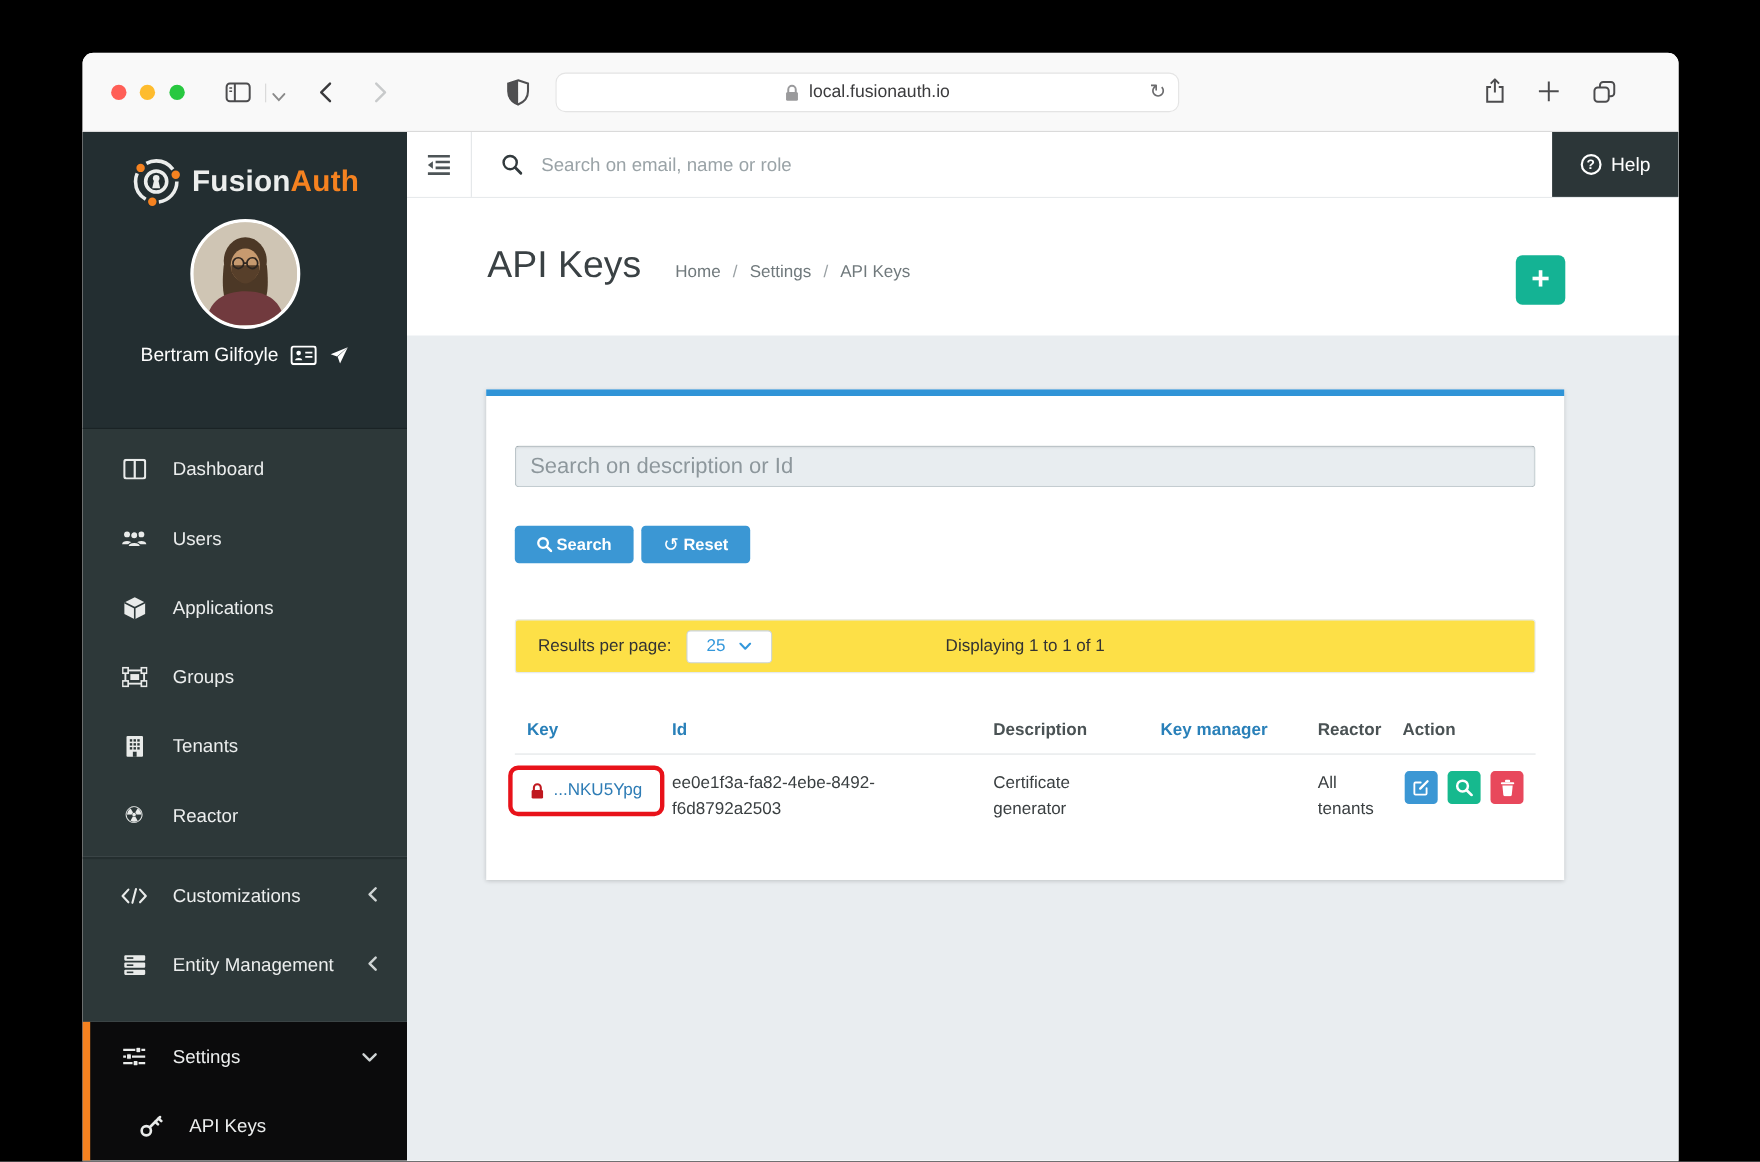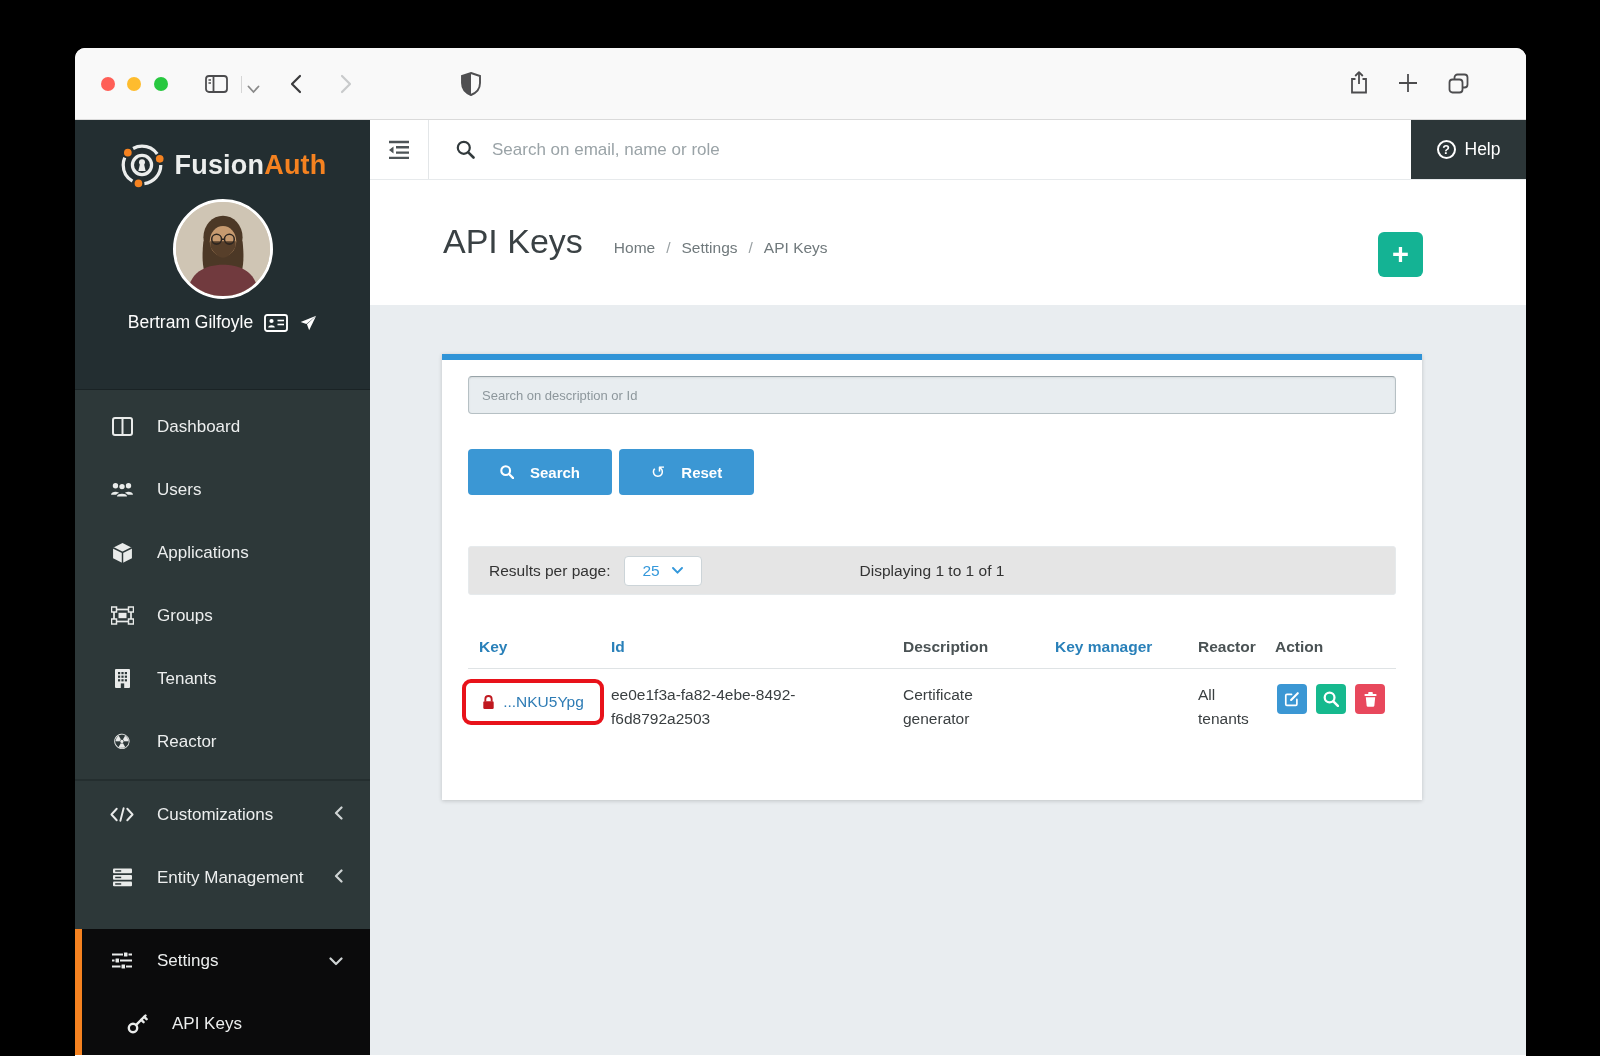--- a/index.html
+++ b/index.html
@@ -72,32 +72,32 @@
   .crumbs { font-size:15.5px; color:#70797c; display:flex; gap:11px; }
   .crumbs .sep { color:#9aa1a4; }
   .add-btn { position:absolute; right:103px; top:52px; width:45px; height:45px;
     background:#14b394; border-radius:6px; color:#fff; display:flex; align-items:center;
     justify-content:center; font-size:29px; font-weight:700; cursor:pointer; line-height:1; }
 
   .content { flex:1; position:relative; }
   .card { position:absolute; left:72px; top:49px; width:980px; height:446px;
     background:#fff; border-top:6px solid #3094d7; box-shadow:0 1px 4px rgba(0,0,0,.18);
     padding:0 26px; }
-  .desc-input { margin-top:16px; width:100%; height:38px; background:#e8edf0;
+  .desc-input { margin-top:45px; width:100%; height:38px; background:#e8edf0;
     border:1px solid #b6c0c4; border-top-color:#98a3a8; border-radius:4px; padding:0 13px;
-    font-size:13px; color:#333; box-shadow:inset 0 1px 2px rgba(0,0,0,.08);
+    font-size:20px; color:#333; box-shadow:inset 0 1px 2px rgba(0,0,0,.08);
     font-family:"Liberation Sans", sans-serif; outline:none; }
   .desc-input::placeholder { color:#8d979c; }
   .btn-row { margin-top:35px; display:flex; gap:7px; }
-  .btn { height:46px; background:#3b97d4; color:#fff; border:none; border-radius:4px;
-    font-size:15px; font-weight:700; display:flex; align-items:center; gap:16px; padding:0 32px;
+  .btn { height:34px; background:#3b97d4; color:#fff; border:none; border-radius:4px;
+    font-size:15px; font-weight:700; display:flex; align-items:center; gap:4px; padding:0 20px;
     cursor:pointer; font-family:"Liberation Sans", sans-serif; }
   .btn .glyph { font-size:17px; font-weight:400; line-height:1; }
 
-  .results-bar { margin-top:51px; height:49px; background:#e5e5e5; border:1px solid #e6eaec;
+  .results-bar { margin-top:51px; height:49px; background:#fde047; border:1px solid #e6eaec;
     border-radius:3px; display:flex; align-items:center; position:relative; padding:0 20px; }
   .rb-label { font-size:15.5px; color:#333; }
   .rb-select { margin-left:13px; width:78px; height:30px; background:#fff; border:1px solid #ccd4d8;
     border-radius:4px; color:#3498db; font-size:15.5px; display:flex; align-items:center;
     justify-content:center; gap:12px; cursor:pointer; }
   .rb-displaying { position:absolute; left:0; right:0; text-align:center; font-size:15.5px; color:#333; pointer-events:none; }
 
   .t-head { display:grid; grid-template-columns:143px 292px 152px 143px 77px 1fr;
     height:44px; align-items:center; margin-top:30px; border-bottom:1px solid #dfe3e5;
     font-size:15.5px; font-weight:700; color:#4a5254; }
@@ -154,20 +154,30 @@
             <polyline points="9,4 17,12 9,20" fill="none" stroke="currentColor" stroke-width="2.2" stroke-linecap="round" stroke-linejoin="round"></polyline>
           </svg>
     </span>
     <span class="chrome-ico" style="left:384px; top:23px; color:#4f4f51;">
       <svg width="24" height="26" viewBox="0 0 24 26">
             <path d="M12 2 L21 5 V12 C21 18 17 22 12 24 C7 22 3 18 3 12 V5 Z" fill="none" stroke="currentColor" stroke-width="1.9"></path>
             <path d="M12 2 L3 5 V12 C3 18 7 22 12 24 Z" fill="currentColor"></path>
           </svg>
     </span>
 
+    <div class="urlbar">
+      <span style="color:#9a9a9c; display:flex;">
+        <svg width="14" height="17" viewBox="0 0 14 17">
+              <path d="M3.6 8 V5.4 a3.4 3.4 0 0 1 6.8 0 V8" fill="none" stroke="currentColor" stroke-width="1.8"></path>
+              <rect x="1.6" y="7.6" width="10.8" height="8" rx="1.4" fill="currentColor"></rect>
+            </svg>
+      </span>
+      <span>local.fusionauth.io</span>
+      <span class="reload">↻</span>
+    </div>
 
     <span class="chrome-ico" style="left:1272px; top:21px;">
       <svg width="24" height="27" viewBox="0 0 24 27">
             <path d="M8.5 10 H5 V23.5 H19 V10 H15.5" fill="none" stroke="currentColor" stroke-width="1.8"></path>
             <line x1="12" y1="4" x2="12" y2="15" stroke="currentColor" stroke-width="1.8"></line>
             <polyline points="8.2,7 12,3.2 15.8,7" fill="none" stroke="currentColor" stroke-width="1.8" stroke-linejoin="round"></polyline>
           </svg>
     </span>
     <span class="chrome-ico" style="left:1322px; top:24px;">
       <svg width="22" height="22" viewBox="0 0 22 22">

